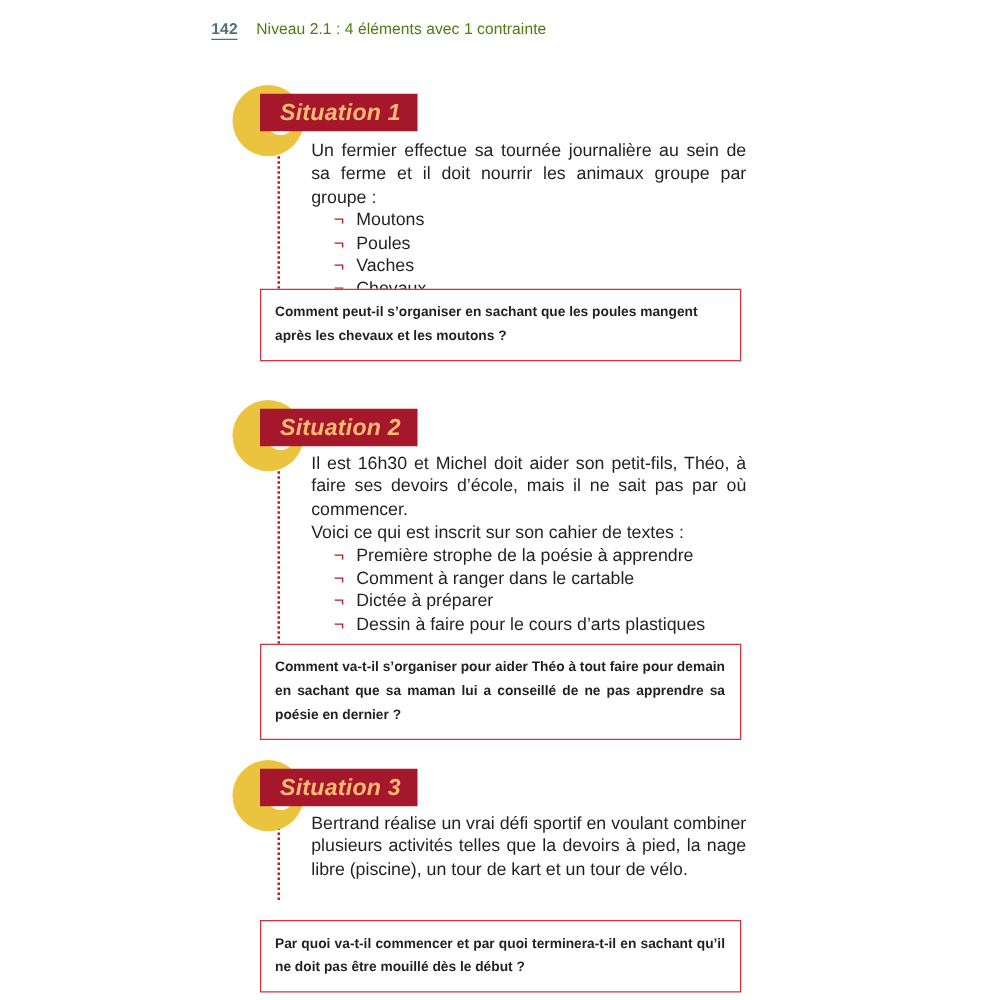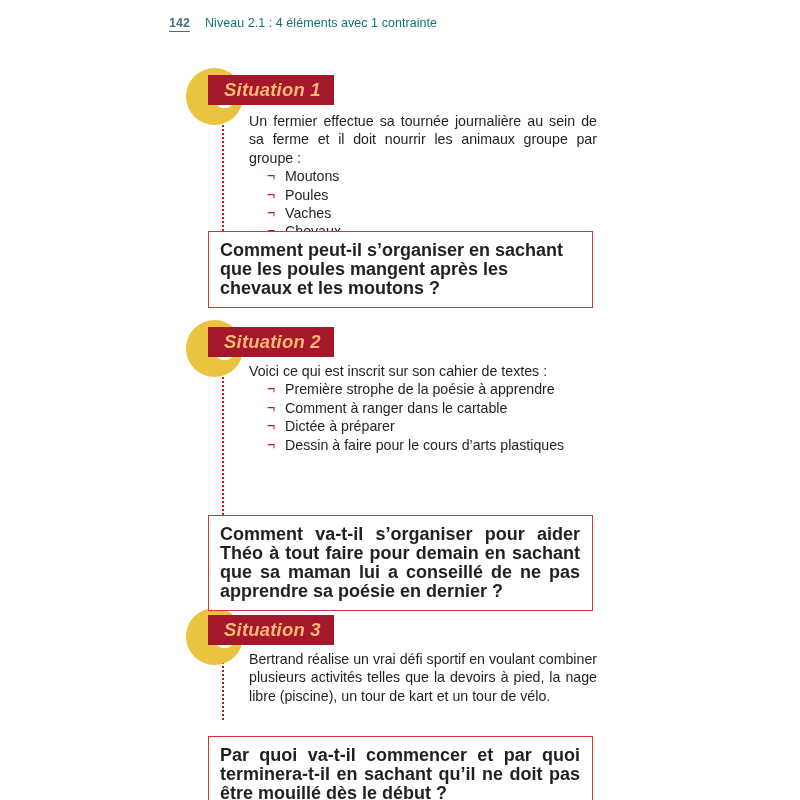--- a/index.html
+++ b/index.html
@@ -40,21 +40,21 @@
     letter-spacing: 0.1px;
     border-bottom: 1.5px solid #4b7079;
     padding-bottom: 1px;
     line-height: 14px;
   }
   .header-title {
     position: absolute;
     left: 205px;
     top: 0px;
     font-size: 12.5px;
-    color: #0f766e;
+    color: #4d7c0f;
     line-height: 15px;
     letter-spacing: 0.05px;
     white-space: nowrap;
   }
 
   
   .situation {
     position: absolute;
     left: 0;
     width: 800px;
@@ -144,21 +144,21 @@
 
   
   .question-box {
     position: absolute;
     left: 208px;
     width: 385px;
     border: 1.4px solid #d6323c;
     background: #ffffff;
     box-sizing: border-box;
     padding: 9px 12px 9px 11px;
-    font-size: 18px;
+    font-size: 11px;
     font-weight: bold;
     line-height: 19px;
     color: #231f20;
     text-align: justify;
     z-index: 3;
   }
   .question-box.ragged {
     text-align: left;
   }
   .question-box p {
@@ -206,20 +206,21 @@
       <p>Comment peut-il s’organiser en sachant que les poules mangent après les chevaux et les moutons ?</p>
     </div>
   </div>
 
   <div class="situation" style="top:320px;">
     <div class="connector" style="top:50px; height:145px;"></div>
     <div class="badge-disc"></div>
     <div class="badge-label">Situation 2</div>
 
     <div class="body-text" style="top:42px;">
+      <p>Il est 16h30 et Michel doit aider son petit-fils, Théo, à faire ses devoirs d’école, mais il ne sait pas par où commencer.</p>
       <p class="ragged" style="text-align:left;">Voici ce qui est inscrit sur son cahier de textes :</p>
       <ul class="item-list">
         <li>
           <span class="dash">¬</span>
           <span>Première strophe de la poésie à apprendre</span>
         </li>
         <li>
           <span class="dash">¬</span>
           <span>Comment à ranger dans le cartable</span>
         </li>

